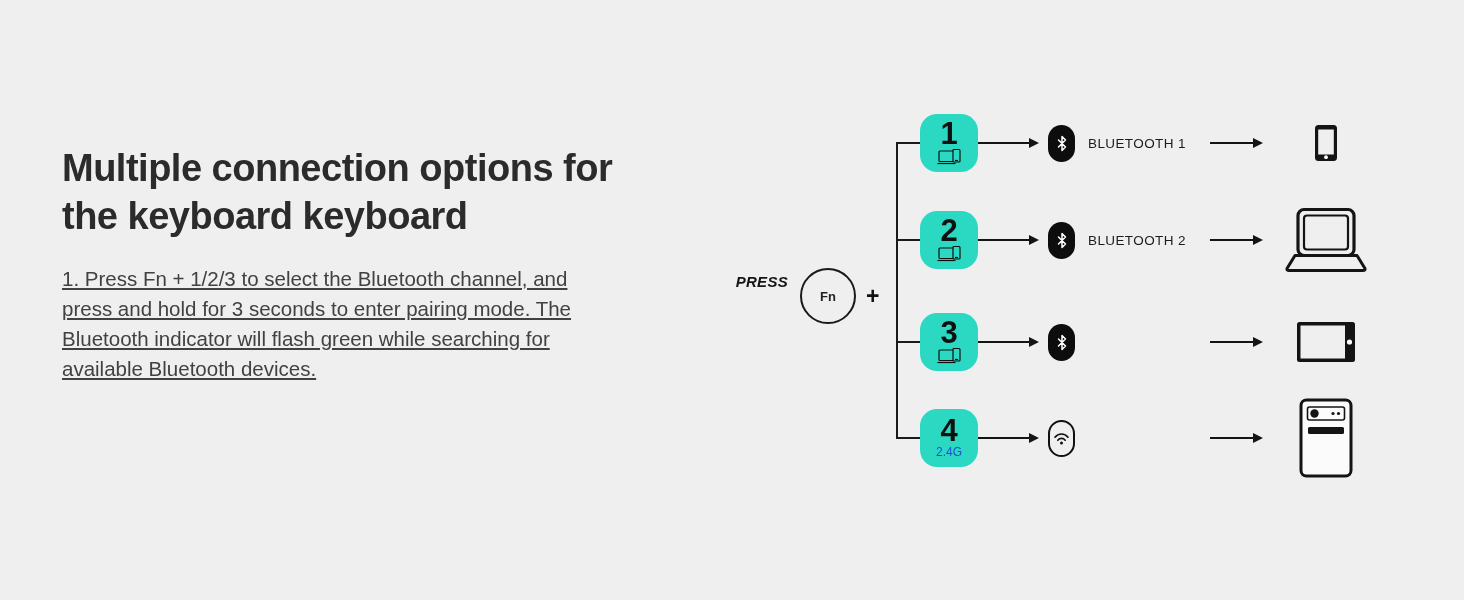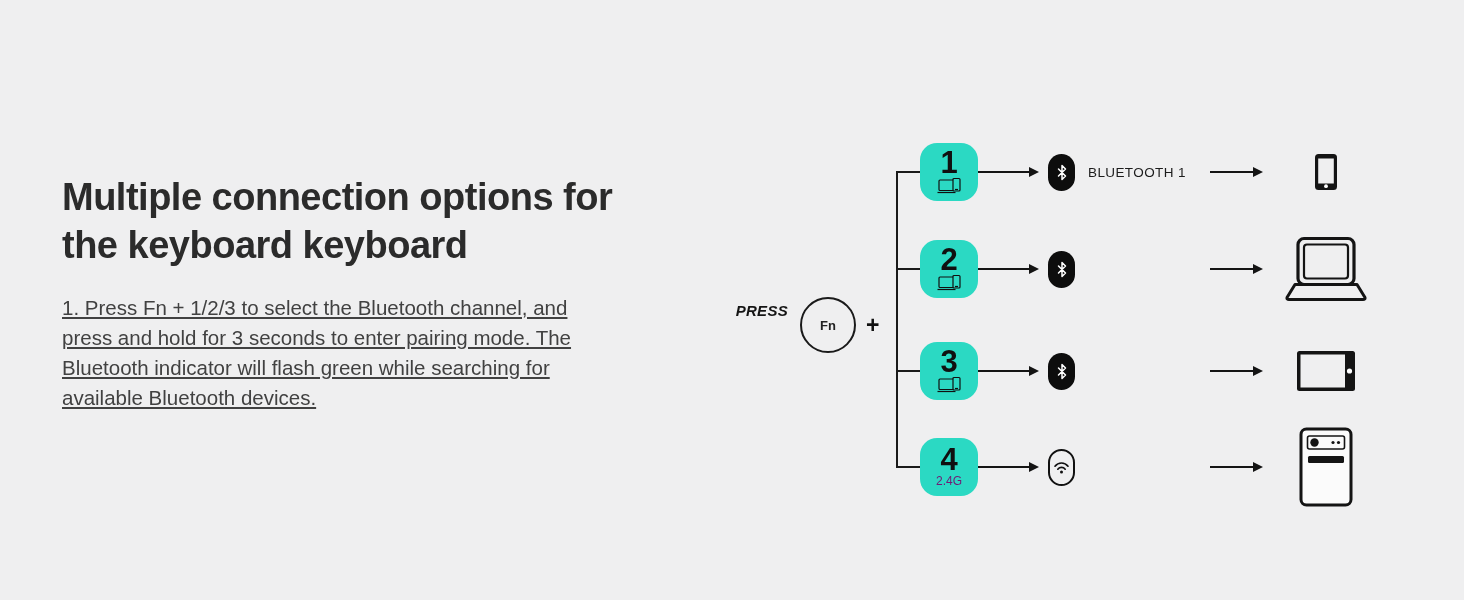--- a/index.html
+++ b/index.html
@@ -4,21 +4,21 @@
 <style>
   * { margin:0; padding:0; box-sizing:border-box; }
   html,body { width:1464px; height:600px; }
   body {
     background:#efeff0;
     font-family:"Liberation Sans", sans-serif;
     color:#2b2b2b;
     position:relative;
     overflow:hidden;
   }
-  .stage { position:absolute; inset:0;margin-top:29px; }
+  .stage { position:absolute; inset:0; }
 
   
   .intro { position:absolute; left:62px; top:144px; width:620px; }
   .headline { font-size:38px; font-weight:bold; line-height:48px; color:#2b2b2b; letter-spacing:-0.5px; }
   .copy { margin-top:24px; width:556px; font-size:20.5px; line-height:30px; color:#414141; }
   .copy p { margin:0;text-decoration:underline; }
 
   
   .press-label { position:absolute; left:716px; top:273px; width:72px; text-align:right;
                  font-size:15px; font-weight:bold; font-style:italic; color:#141414; letter-spacing:0.3px; }
@@ -33,21 +33,21 @@
   .stub  { width:24px; height:2px; left:896px; }
   .stub.s1 { top:142px; } .stub.s2 { top:239px; } .stub.s3 { top:341px; } .stub.s4 { top:437px; }
 
   .row { position:absolute; left:920px; width:470px; height:58px; }
   .row.r1 { top:114px; } .row.r2 { top:211px; } .row.r3 { top:313px; } .row.r4 { top:409px; }
 
   .chan-key { position:absolute; left:0; top:0; width:58px; height:58px;
               background:var(--accent,#2bd9c3); border-radius:17px;
               display:flex; flex-direction:column; align-items:center; justify-content:center; }
   .chan-num { font-size:31px; font-weight:bold; color:#101010; line-height:28px; }
-  .chan-sub { font-size:12px; color:#701a75; line-height:13px; margin-top:1px; }
+  .chan-sub { font-size:12px; color:#1d4ed8; line-height:13px; margin-top:1px; }
   .chan-devices { margin-top:-1px; }
 
   .arrow { position:absolute; height:2px; background:#141414; }
   .arrow::after { content:""; position:absolute; right:-9px; top:-4px;
                   border-left:10px solid #141414; border-top:5px solid transparent; border-bottom:5px solid transparent; }
   .arrow.a1 { left:58px; top:28px; width:52px; }
   .arrow.a2 { left:290px; top:28px; width:44px; }
 
   .badge { position:absolute; left:128px; top:11px; width:27px; height:37px; border-radius:13.5px;
            display:flex; align-items:center; justify-content:center; }
@@ -123,20 +123,21 @@
         <rect x="17" y="2.5" width="7" height="12.5" rx="1" fill="#2bd9c3"></rect>
           <path d="M19 13.5 h3"></path>
       </svg>
     </div>
     <div class="arrow a1"></div>
     <div class="badge bt">
       <svg width="14" height="19" viewBox="0 0 14 18" fill="none" stroke="#ffffff" stroke-width="1.5" stroke-linejoin="round" stroke-linecap="round">
         <path d="M3.5 5.5 L10.5 12.5 L7 16 L7 2 L10.5 5.5 L3.5 12.5"></path>
       </svg>
     </div>
+    <div class="row-label">BLUETOOTH 2</div>
     <div class="arrow a2"></div>
     <div class="device">
       <svg width="84" height="66" viewBox="0 0 84 66" fill="none" stroke="#141414">
         <rect x="14" y="2.5" width="56" height="46" rx="6" stroke-width="3.2"></rect>
         <rect x="20" y="8.5" width="44" height="34" rx="3" stroke-width="2.2"></rect>
         <path d="M11 48.5 H73 L81 61.5 Q81.5 63.5 79 63.5 H5 Q2.5 63.5 3 61.5 Z" stroke-width="3" stroke-linejoin="round"></path>
       </svg>
     </div>
   </div>
 

